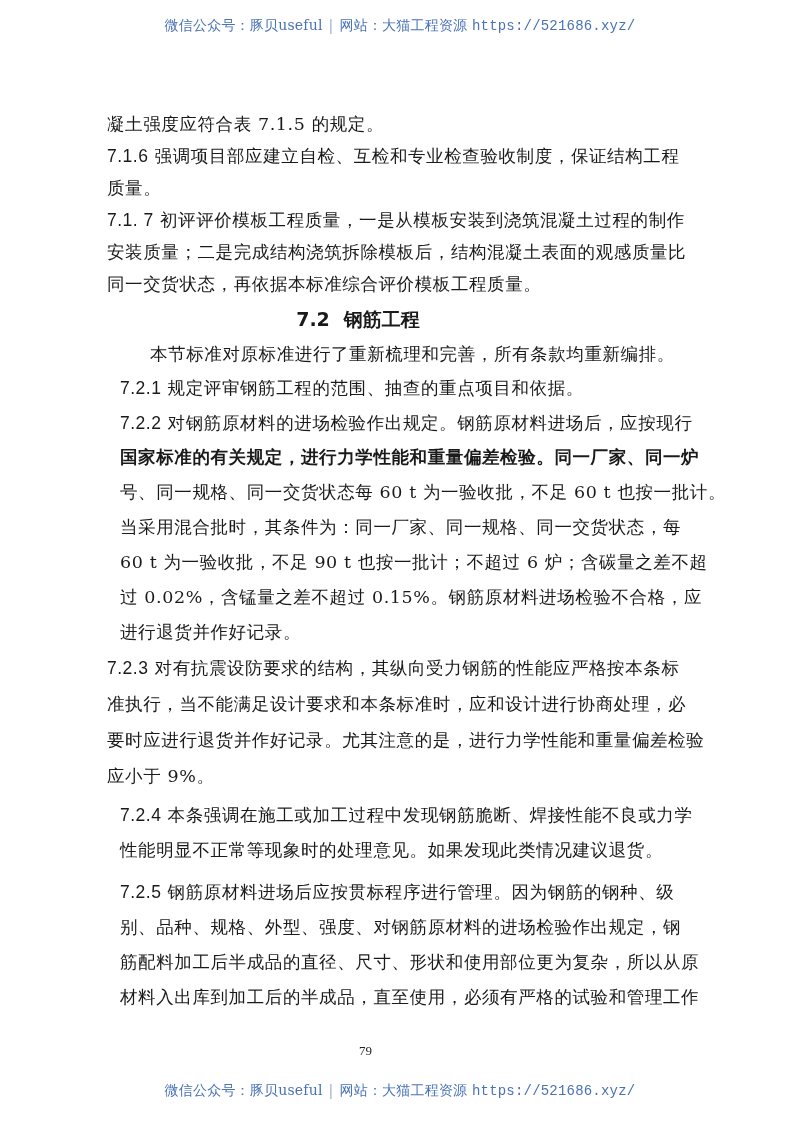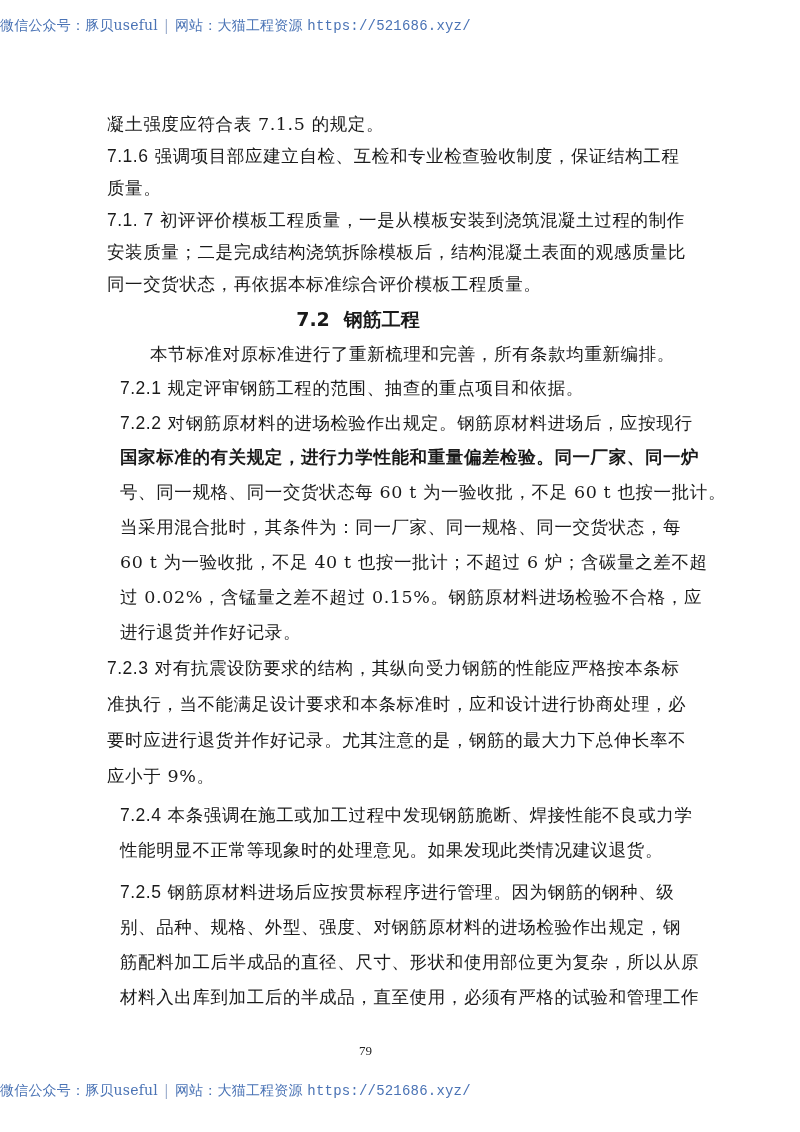--- a/index.html
+++ b/index.html
@@ -12,20 +12,21 @@
       height: 1132px;
       position: relative;
       overflow: hidden;
       font-family: "DejaVu Serif", "Liberation Serif", serif;
       color: #1a1a1a;
     }
     .watermark {
       position: absolute;
       left: 0;
       width: 800px;
+      text-align: center;
       font-size: 14px;
       color: #4a73b5;
       font-family: "DejaVu Serif", "Liberation Serif", serif;
       letter-spacing: 0.2px;
     }
     .watermark .sep {
       color: #9aaccc;
       margin: 0 6px;
     }
     .watermark .url {
@@ -117,37 +118,37 @@
   <div class="line" style="left:120px; top:445px;font-weight:bold;">
     <span>国家标准的有关规定，进行力学性能和重量偏差检验。同一厂家、同一炉</span>
   </div>
   <div class="line" style="left:120px; top:480px;">
     <span>号、同一规格、同一交货状态每 60 t 为一验收批，不足 60 t 也按一批计。</span>
   </div>
   <div class="line" style="left:120px; top:515px;">
     <span>当采用混合批时，其条件为：同一厂家、同一规格、同一交货状态，每</span>
   </div>
   <div class="line" style="left:120px; top:550px;">
-    <span>60 t 为一验收批，不足  40 t 也按一批计；不超过 6 炉；含碳量之差不超</span>
+    <span>60 t 为一验收批，不足  90 t 也按一批计；不超过 6 炉；含碳量之差不超</span>
   </div>
   <div class="line" style="left:120px; top:585px;">
     <span>过 0.02%，含锰量之差不超过 0.15%。钢筋原材料进场检验不合格，应</span>
   </div>
   <div class="line" style="left:120px; top:620px;">
     <span>进行退货并作好记录。</span>
   </div>
 
   <div class="line" style="left:107px; top:656px;text-align:center;">
     <span class="num">7.2.3</span><span> 对有抗震设防要求的结构，其纵向受力钢筋的性能应严格按本条标</span>
   </div>
   <div class="line" style="left:107px; top:692px;">
     <span>准执行，当不能满足设计要求和本条标准时，应和设计进行协商处理，必</span>
   </div>
   <div class="line" style="left:107px; top:728px;">
-    <span>要时应进行退货并作好记录。尤其注意的是，钢筋的最大力下总伸长率不</span>
+    <span>要时应进行退货并作好记录。尤其注意的是，进行力学性能和重量偏差检验</span>
   </div>
   <div class="line" style="left:107px; top:764px;">
     <span>应小于 9%。</span>
   </div>
 
   <div class="line" style="left:120px; top:803px;">
     <span class="num">7.2.4</span><span> 本条强调在施工或加工过程中发现钢筋脆断、焊接性能不良或力学</span>
   </div>
   <div class="line" style="left:120px; top:838px;">
     <span>性能明显不正常等现象时的处理意见。如果发现此类情况建议退货。</span>

